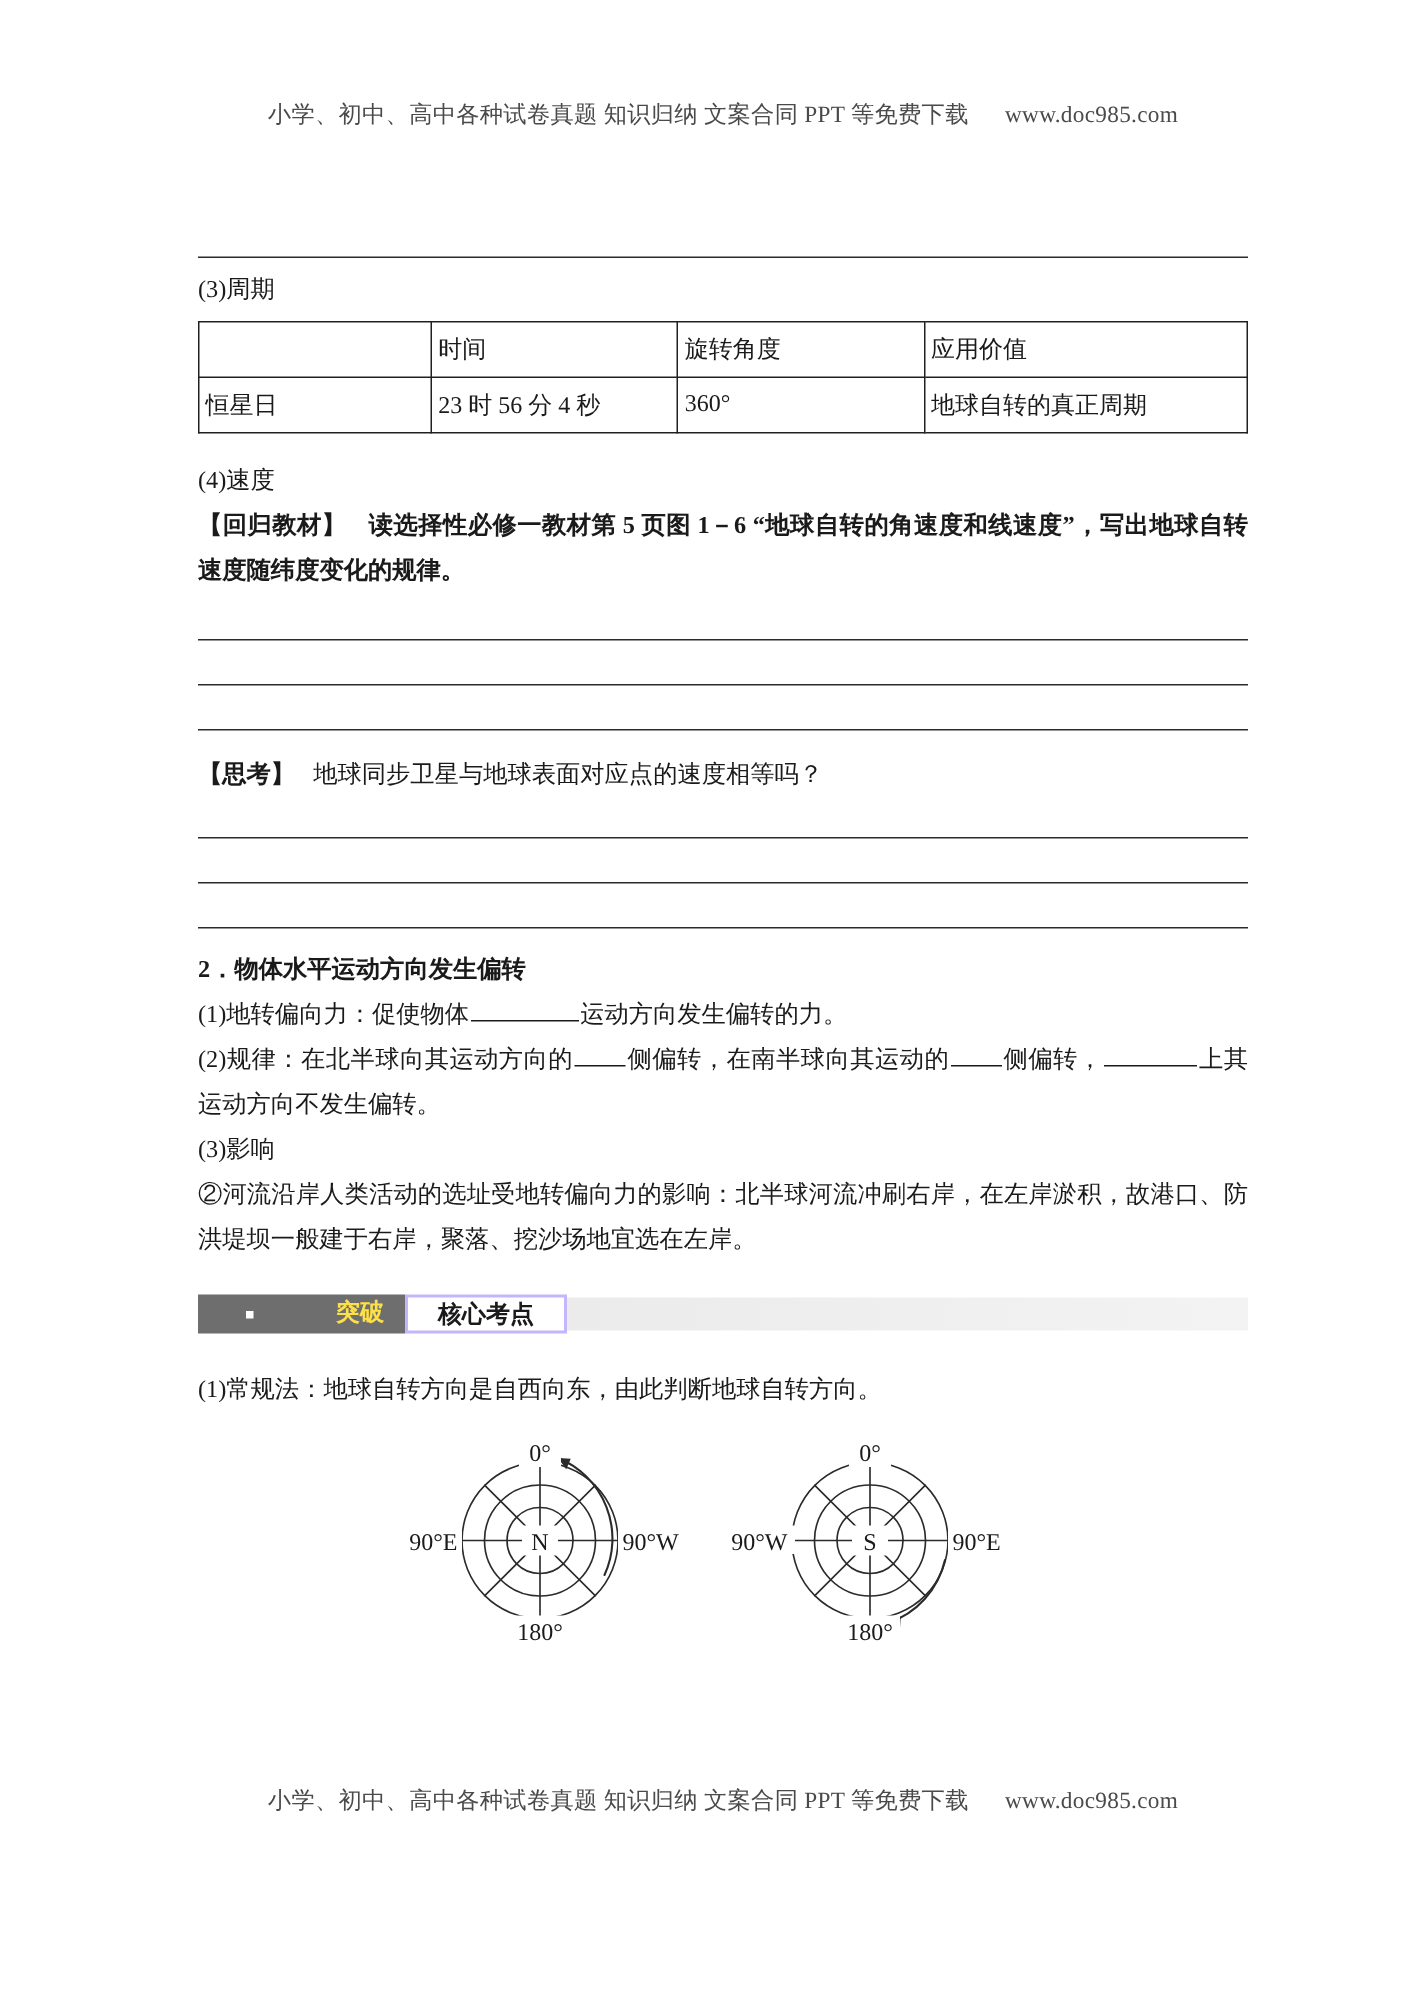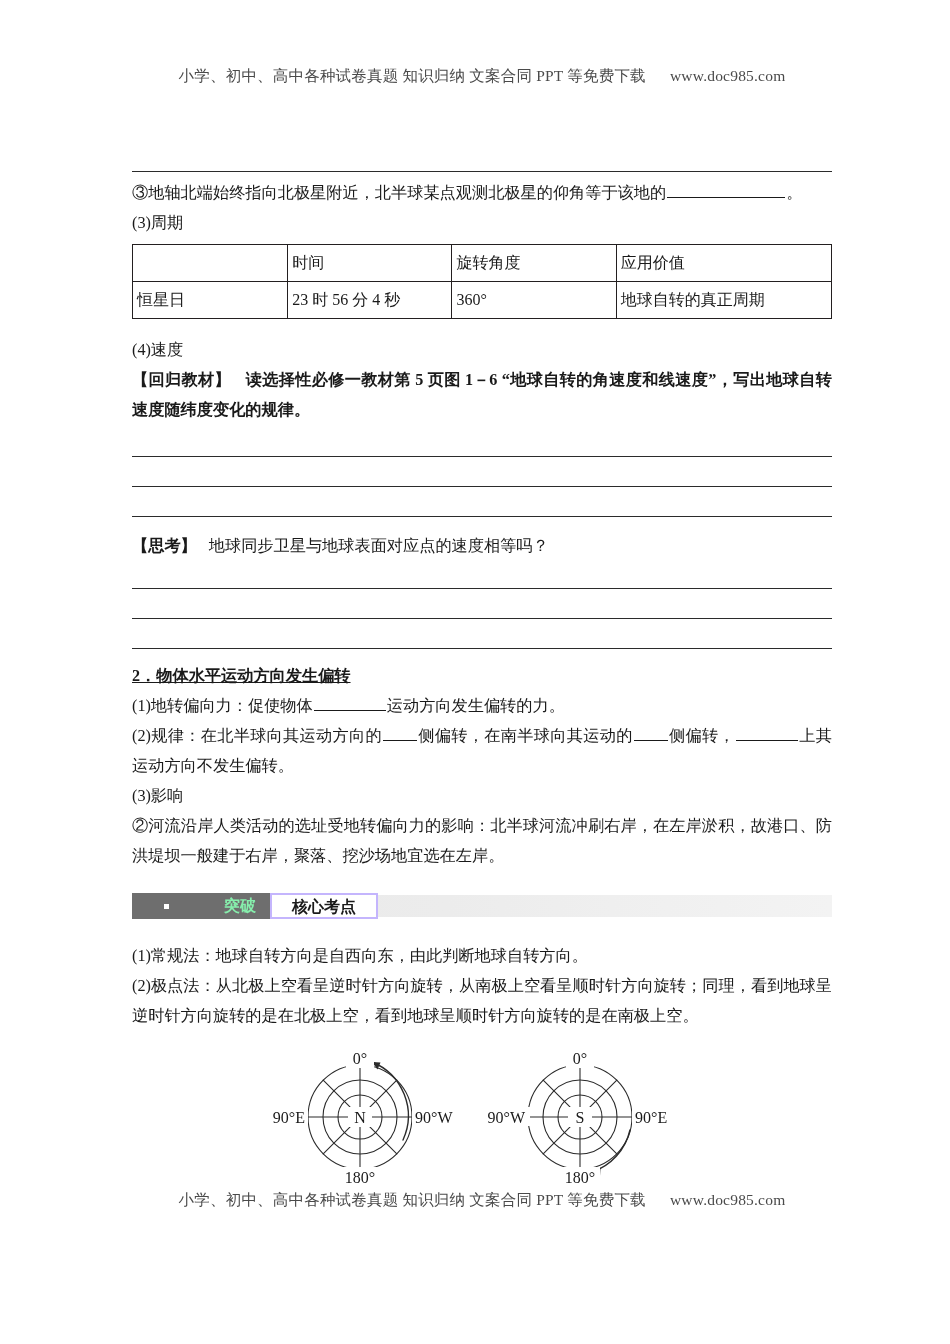--- a/index.html
+++ b/index.html
@@ -57,21 +57,20 @@
     line-height: 30px;
     margin: 0;
     text-align: justify;
     text-justify: inter-ideograph;
   }
   .bold-head {
     font-weight: bold;
     font-size: 16.2px;
     line-height: 30px;
     margin: 0;
-    text-decoration: underline;
   }
 
   
   .blank {
     display: inline-block;
     border-bottom: 1px solid #1a1a1a;
     vertical-align: baseline;
     height: 15px;
     margin: 0 1px;
   }
@@ -127,21 +126,21 @@
     width: 700px;
     height: 22px;
     background: linear-gradient(to right, #e9e9e9 0%, #ececec 45%, #f3f3f3 100%);
   }
   .banner-dark {
     position: absolute;
     left: 0; top: 0;
     width: 138px;
     height: 26px;
     background: #6e6e6e;
-    color: #86efac;
+    color: #fde047;
     font-family: "Liberation Sans", "DejaVu Sans", sans-serif;
     font-weight: bold;
     font-size: 16px;
     line-height: 26px;
     text-align: right;
     padding-right: 14px;
     box-sizing: border-box;
   }
   .banner-square {
     position: absolute;
@@ -191,23 +190,20 @@
     <span class="sep"></span>
     <span>www.doc985.com</span>
   </div>
 
   <div class="content">
 
     <div style="height:148px;"></div>
 
     <div class="rule"></div>
 
-    <p class="line">
-      <span>③地轴北端始终指向北极星附近，北半球某点观测北极星的仰角等于该地的</span><span class="blank blank-lg"></span><span>。</span>
-    </p>
 
     <p class="line">(3)周期</p>
 
     <div style="height:6px;"></div>
 
     <table class="period-table">
       <colgroup>
         <col class="c1">
           <col class="c2">
           <col class="c3">
@@ -287,21 +283,20 @@
       <div class="banner-white">
         <span>核心考点</span>
       </div>
     </div>
 
     <div style="height:22px;"></div>
 
 
     <p class="line">(1)常规法：地球自转方向是自西向东，由此判断地球自转方向。</p>
 
-    <p class="para">(2)极点法：从北极上空看呈逆时针方向旋转，从南极上空看呈顺时针方向旋转；同理，看到地球呈逆时针方向旋转的是在北极上空，看到地球呈顺时针方向旋转的是在南极上空。</p>
 
     <div style="height:14px;"></div>
 
     <div class="diagrams">
 
       <svg class="diagram" id="diagram-north" width="200" height="145" viewBox="0 0 200 145">
         <g stroke="#2b2b2b" stroke-width="1.1" fill="none" stroke-linecap="round">
           <circle cx="100" cy="72" r="52"></circle>
           <circle cx="100" cy="72" r="37"></circle>
           <circle cx="100" cy="72" r="22"></circle>

